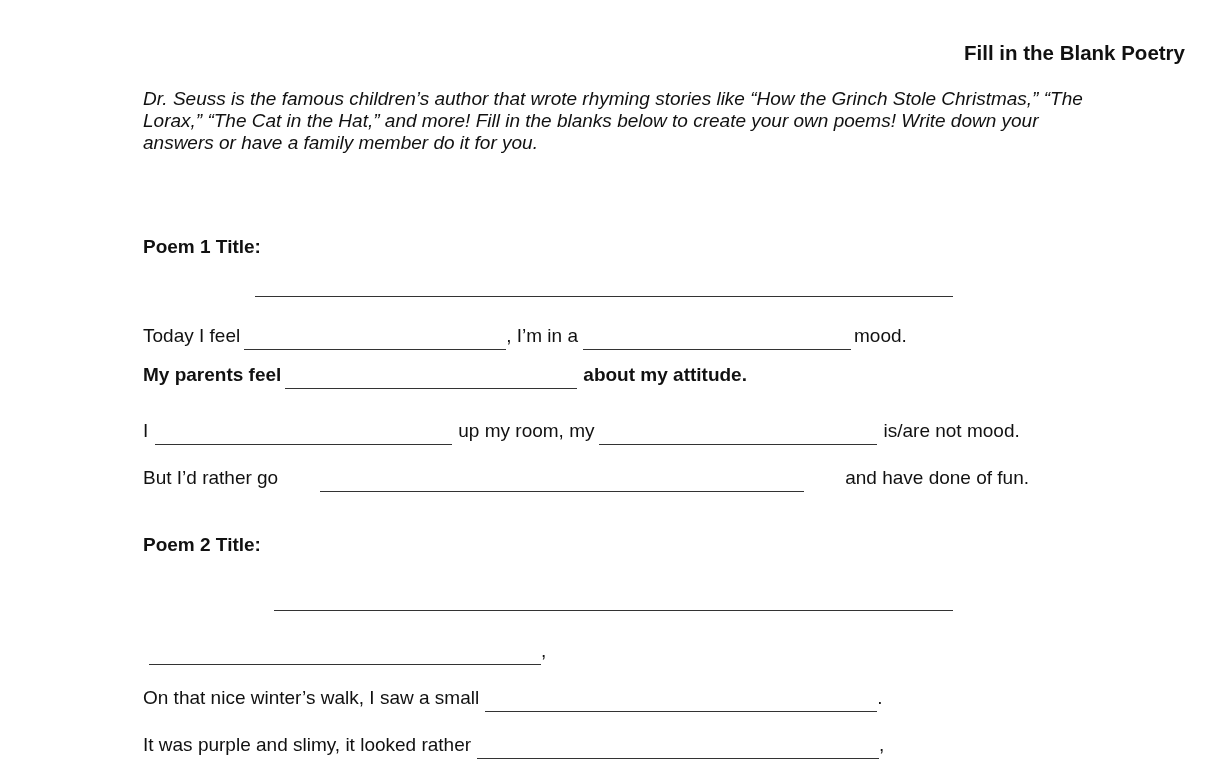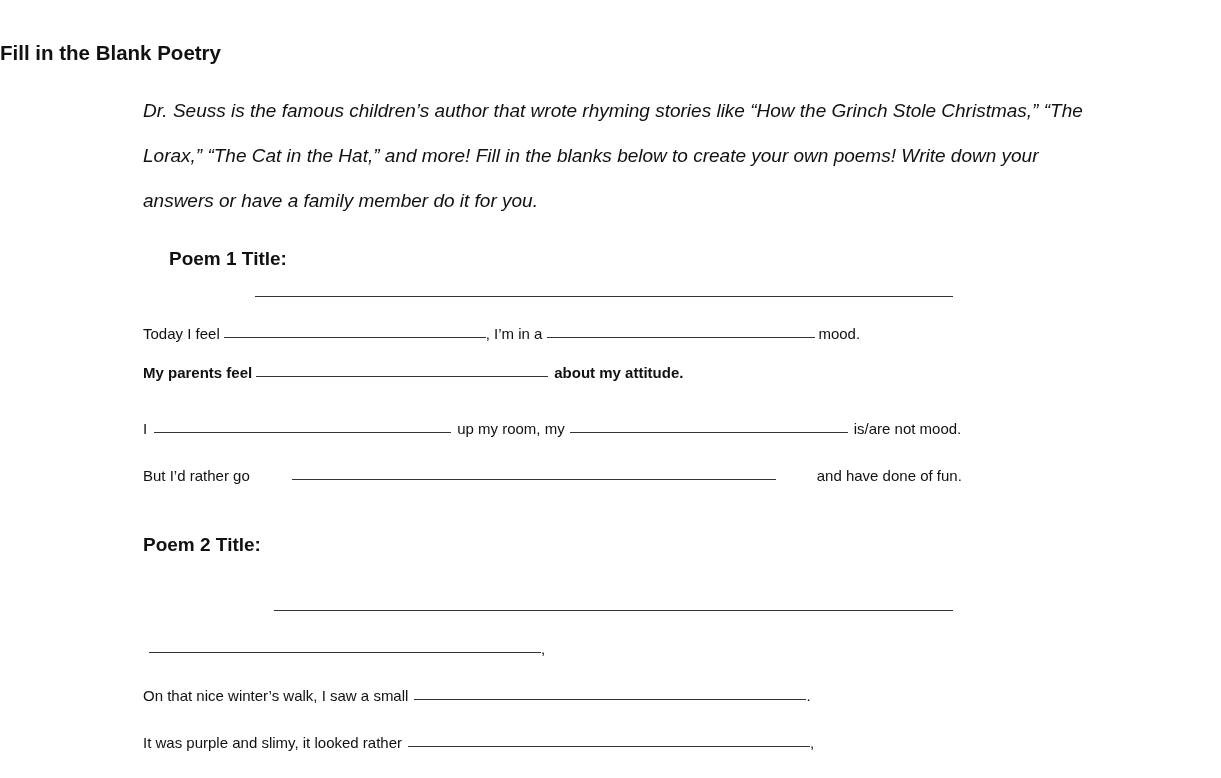--- a/index.html
+++ b/index.html
@@ -1,33 +1,33 @@
 <!DOCTYPE html>
 <html><head>
 <meta charset="utf-8">
 <style>
   html, body { margin:0; padding:0; background:#ffffff; }
   body { width:1221px; height:778px; position:relative; overflow:hidden;
          font-family:"Liberation Sans", sans-serif; color:#111111; }
   .abs { position:absolute; white-space:nowrap; }
-  .title { left:0; width:1185px; top:41px; text-align:left; font-weight:bold; font-size:20.5px; }
-  .intro { left:143px; width:950px; font-style:italic; font-size:19px; line-height:45px; top:88px; white-space:normal; }
+  .title { left:0; width:1185px; top:41px; text-align:right; font-weight:bold; font-size:20.5px; }
+  .intro { left:143px; width:950px; font-style:italic; font-size:19px; line-height:22px; top:88px; white-space:normal; }
   .label { left:143px; font-weight:bold; font-size:19px; }
-  .line { font-size:15px; left:143px; display:flex; align-items:center; }
+  .line { font-size:19px; left:143px; display:flex; align-items:flex-end; }
   .blank { display:inline-block; border-bottom:1.3px solid #333; height:1px; margin:0 3px; position:relative; top:3px; }
   .title-blank { position:absolute; height:0; border-bottom:1.3px solid #333; }
 </style>
 </head>
 <body>
 
 <div>
   <div class="abs title">Fill in the Blank Poetry</div>
   <div class="abs intro">Dr. Seuss is the famous children’s author that wrote rhyming stories like “How the Grinch Stole Christmas,” “The Lorax,” “The Cat in the Hat,” and more! Fill in the blanks below to create your own poems! Write down your answers or have a family member do it for you.</div>
 
-  <div class="abs label" style="top:248px;margin-left:26px;">Poem 1 Title:</div>
+  <div class="abs label" style="top:236px;">Poem 1 Title:</div>
   <div class="title-blank" style="left:255px;width:698px;top:296px;"></div>
 
   <div class="abs line" style="top:325px;">
     <span>Today I feel</span>
     <span class="blank" style="width:262px;margin-left:4px;margin-right:0;"></span>
     <span>, I’m in a</span>
     <span class="blank" style="width:268px;margin-left:5px;"></span>
     <span>mood.</span>
   </div>
 

